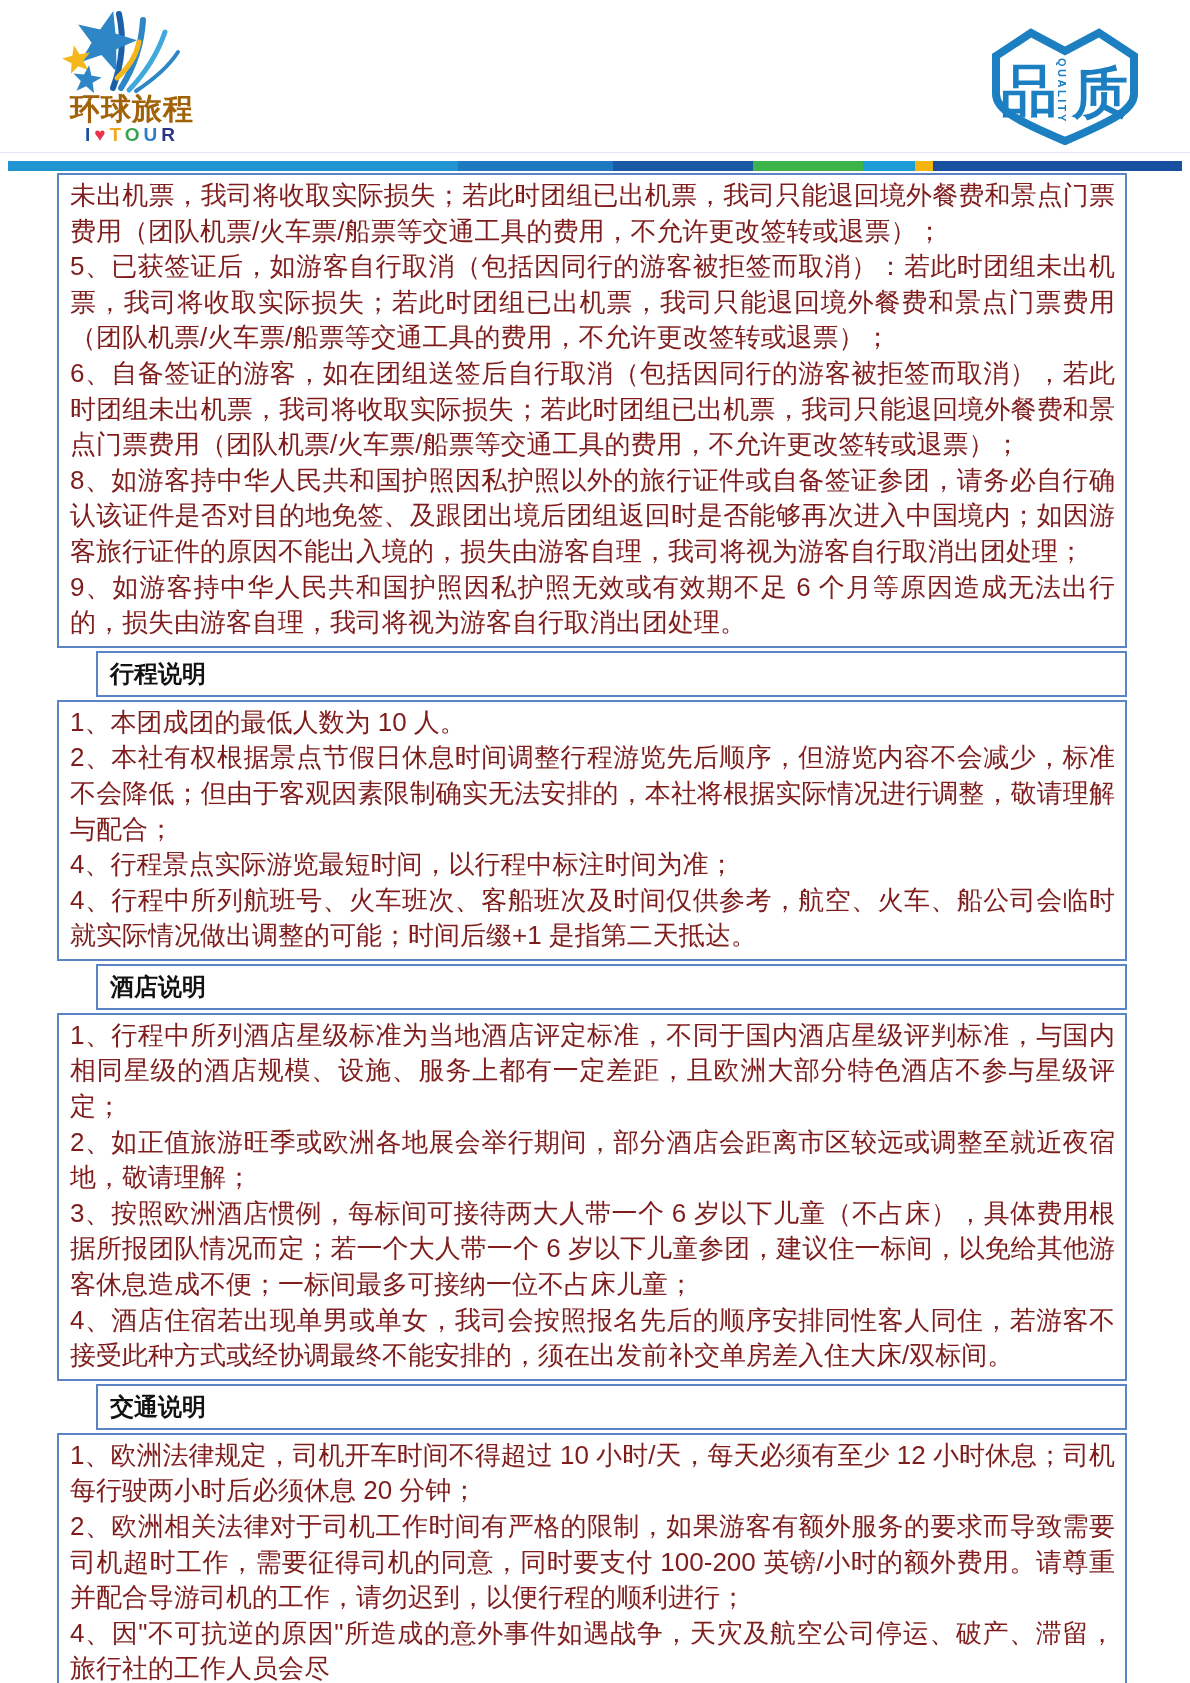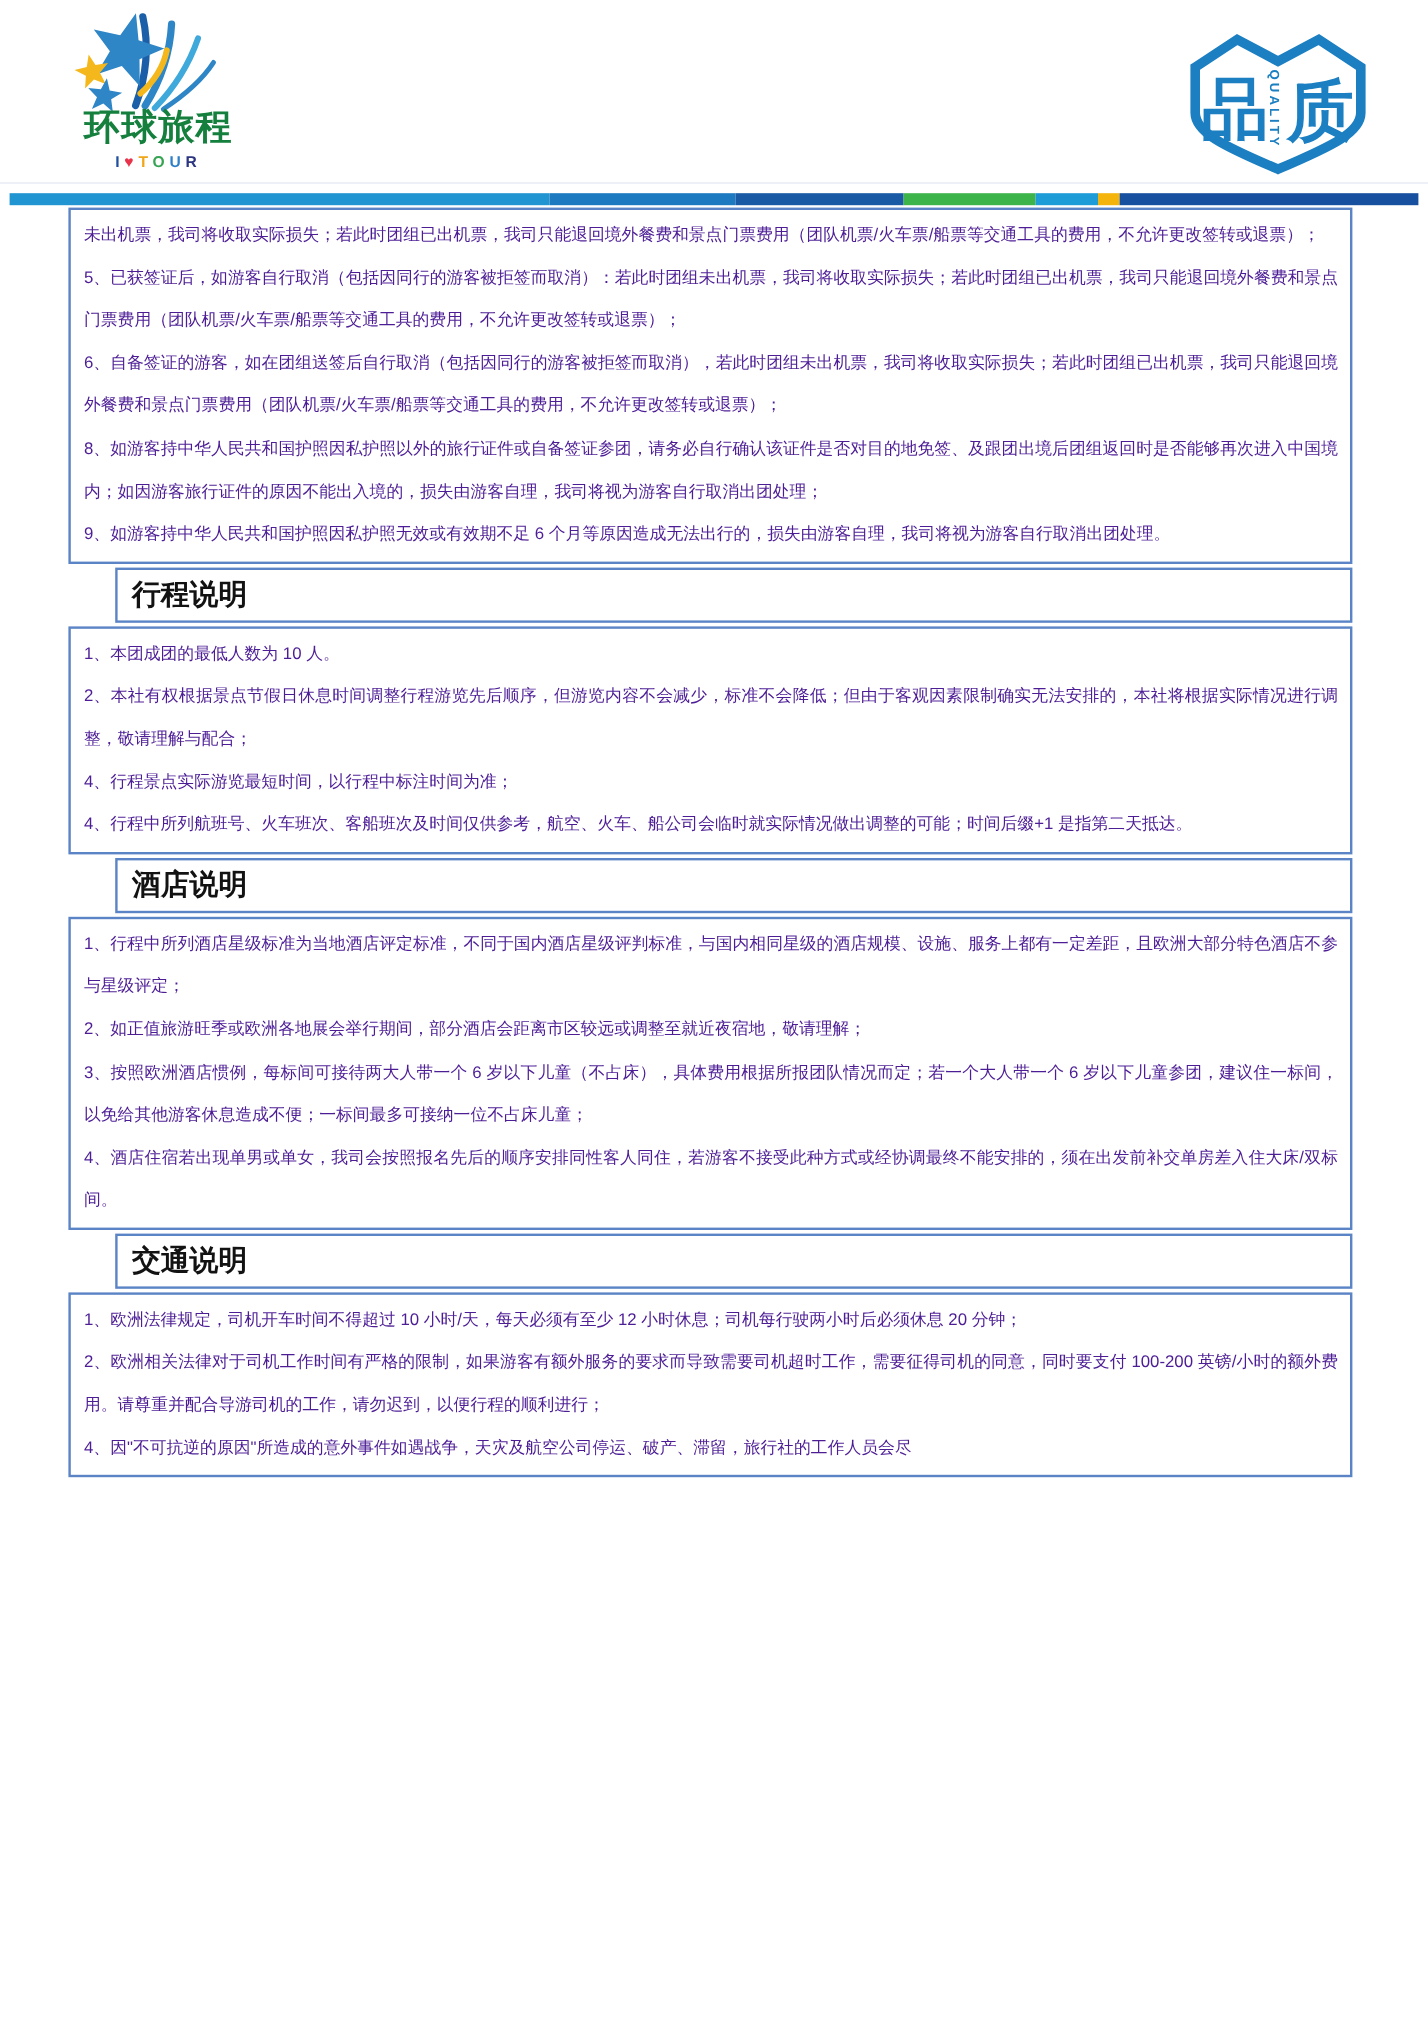--- a/index.html
+++ b/index.html
@@ -5,31 +5,31 @@
   html,body{margin:0;padding:0;}
   body{
     width:1190px;height:1683px;position:relative;background:#ffffff;
     font-family:"Liberation Sans","DejaVu Sans",sans-serif;
     overflow:hidden;
   }
   
   .logo-left{position:absolute;left:52px;top:2px;width:160px;text-align:center;}
   .logo-left svg{display:block;margin:0 auto;}
   .logo-cn{font-size:30px;font-weight:bold;letter-spacing:1px;line-height:30px;}
-  .logo-en{font-size:13px;font-weight:bold;letter-spacing:4px;line-height:20px;margin-top:1px;}
+  .logo-en{font-size:19px;font-weight:bold;letter-spacing:4px;line-height:20px;margin-top:1px;}
   .logo-right{position:absolute;left:986px;top:20px;}
   .header-rule{position:absolute;top:152px;left:0;width:1190px;height:1px;background:#e1e7f2;}
   .divider{position:absolute;top:161px;left:8px;width:1174px;height:10px;display:flex;}
   .divider span{height:100%;display:block;}
   
   .doc{position:absolute;left:57px;top:173px;width:1070px;}
   .box{border:2px solid #5b84c6;margin-bottom:3px;box-sizing:border-box;background:#fff;}
   .sec{padding:3px 10px 5px 11px;}
   .sec p{
-    margin:0;font-size:14px;line-height:35.6px;color:#4c1d95;
+    margin:0;font-size:26px;line-height:35.6px;color:#7f1d1d;
     text-align:justify;text-justify:inter-ideograph;
   }
   .head{padding:4px 0 4px 12px;margin-left:39px;}
   .head span{font-size:24px;font-weight:bold;color:#121212;line-height:34px;display:inline-block;}
 </style>
 </head>
 <body>
 
 <div class="logo-left">
   <svg width="150" height="92" viewBox="0 0 150 92">
@@ -37,21 +37,21 @@
       <path d="M 56 86 Q 70 48 62 12" stroke-width="6" style="stroke: rgb(26, 95, 168);"></path>
       <path d="M 64 86 Q 84 54 86 18" stroke-width="6" style="stroke: rgb(46, 134, 198);"></path>
       <path d="M 72 88 Q 97 62 108 30" stroke-width="5" style="stroke: rgb(63, 169, 220);"></path>
       <path d="M 79 89 Q 108 70 121 50" stroke-width="4" style="stroke: rgb(46, 134, 198);"></path>
       <path d="M 60 76 Q 78 60 82 40" stroke-width="5" style="stroke: rgb(245, 184, 28);"></path>
     </g>
     <polygon points="0,-1 0.247,-0.34 0.951,-0.309 0.399,0.13 0.588,0.809 0,0.42 -0.588,0.809 -0.399,0.13 -0.951,-0.309 -0.247,-0.34" transform="translate(48,40) rotate(15) scale(32)" style="fill: rgb(46, 134, 198);"></polygon>
     <polygon points="0,-1 0.247,-0.34 0.951,-0.309 0.399,0.13 0.588,0.809 0,0.42 -0.588,0.809 -0.399,0.13 -0.951,-0.309 -0.247,-0.34" transform="translate(20,58) rotate(-12) scale(15)" style="fill: rgb(245, 184, 28);"></polygon>
     <polygon points="0,-1 0.247,-0.34 0.951,-0.309 0.399,0.13 0.588,0.809 0,0.42 -0.588,0.809 -0.399,0.13 -0.951,-0.309 -0.247,-0.34" transform="translate(30,78) rotate(8) scale(15)" style="fill: rgb(46, 134, 198);"></polygon>
   </svg>
-  <div class="logo-cn" style="color: #15803d; font-family: Liberation Mono, monospace;">环球旅程</div>
+  <div class="logo-cn" style="color: #a16207;">环球旅程</div>
   <div class="logo-en">
     <span style="color: rgb(31, 78, 156);">I</span><span style="color: rgb(232, 51, 74);">♥</span><span style="color: rgb(240, 165, 26);">T</span><span style="color: rgb(54, 164, 82);">O</span><span style="color: rgb(47, 127, 200);">U</span><span style="color: rgb(43, 53, 128);">R</span>
   </div>
 </div>
 
 <div class="logo-right">
   <svg width="158" height="126" viewBox="0 0 158 126">
     <path d="M10,36 L45,13 L79,31 L113,13 L148,36 L148,74 C148,90 126,101 79,121 C32,101 10,90 10,74 Z" fill="none" stroke-width="8" stroke-linejoin="miter" style="stroke: rgb(27, 127, 194);"></path>
     <text x="43" y="90" font-size="56" font-weight="bold" text-anchor="middle" style="fill: rgb(27, 127, 194);">品</text>
     <text x="114" y="92" font-size="56" font-weight="bold" text-anchor="middle" style="fill: rgb(27, 127, 194);">质</text>

